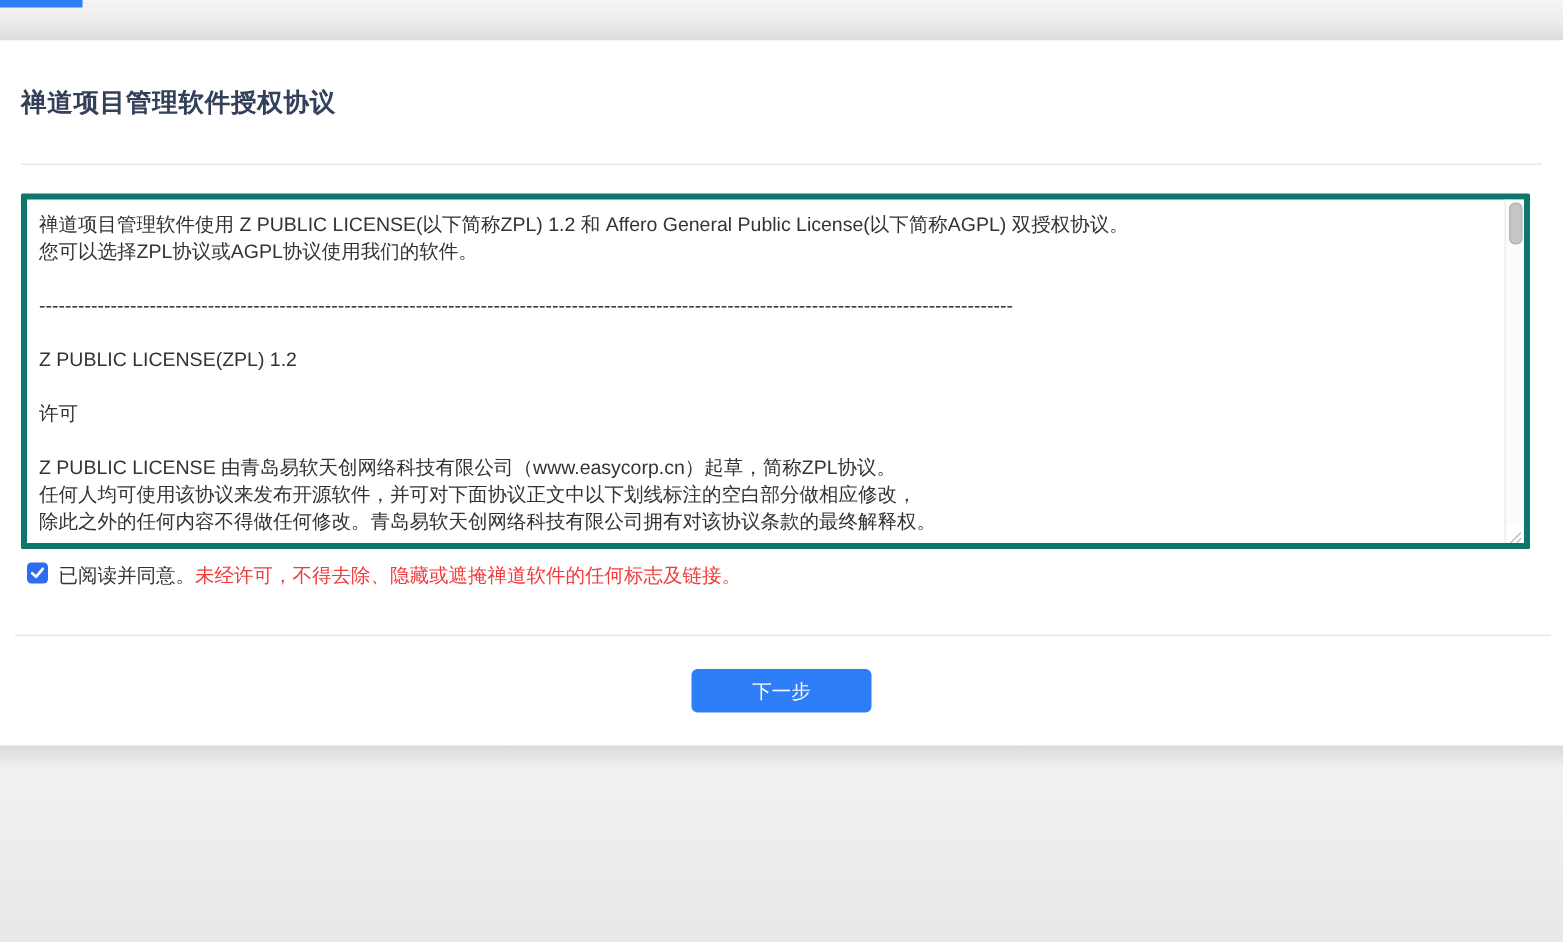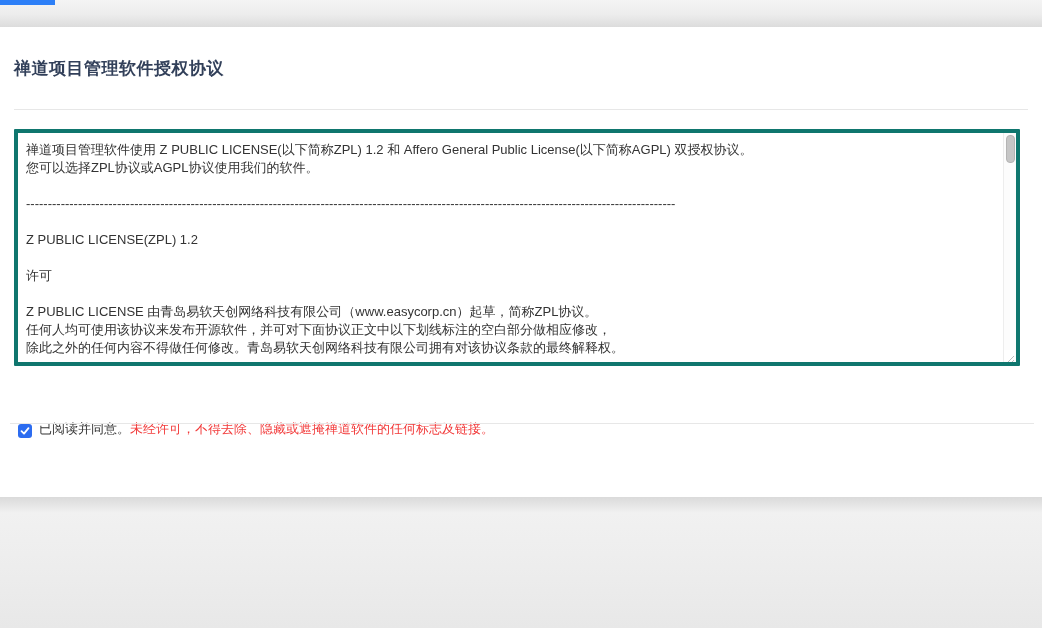--- a/index.html
+++ b/index.html
@@ -94,35 +94,35 @@
     position: absolute;
     right: 1px; bottom: 1px;
     width: 11px; height: 11px;
     background: #fff;
   }
   
   .agreement-row {
     position: absolute;
     left: 18px; top: 348px;
     display: flex;
-    align-items: flex-end;
+    align-items: flex-start;
     font-size: 13px;
   }
   .checkbox {
     width: 14px; height: 14px;
     background: #2c6cf0;
     border-radius: 3px;
     display: inline-flex;
     align-items: center;
     justify-content: center;
     margin-right: 7px;
     flex: none;
   }
   .agreement-label { color: #333333; }
-  .agreement-warning { color: #f23b3b; margin-top: 45px; }
+  .agreement-warning { color: #f23b3b; }
   .footer-divider {
     position: absolute;
     left: 10px; right: 8px; top: 396px;
     border-top: 1px solid #e7e7e7;
     height: 0;
   }
   .next-button {
     position: absolute;
     left: 461px; top: 419px;
     width: 120px; height: 29px;
@@ -188,18 +188,19 @@
         <svg width="10" height="10" viewBox="0 0 10 10">
           <polyline points="1.5,5.2 4,7.6 8.5,2.2" fill="none" stroke="#ffffff" stroke-width="1.8" stroke-linecap="round" stroke-linejoin="round"></polyline>
         </svg>
       </span>
       <span class="agreement-label">已阅读并同意。</span>
       <span class="agreement-warning">未经许可，不得去除、隐藏或遮掩禅道软件的任何标志及链接。</span>
     </div>
 
     <div class="footer-divider"></div>
 
+    <button class="next-button">下一步</button>
 
   </div>
 
   <div class="bottom-area"></div>
 
 </div>
 
 </body></html>

